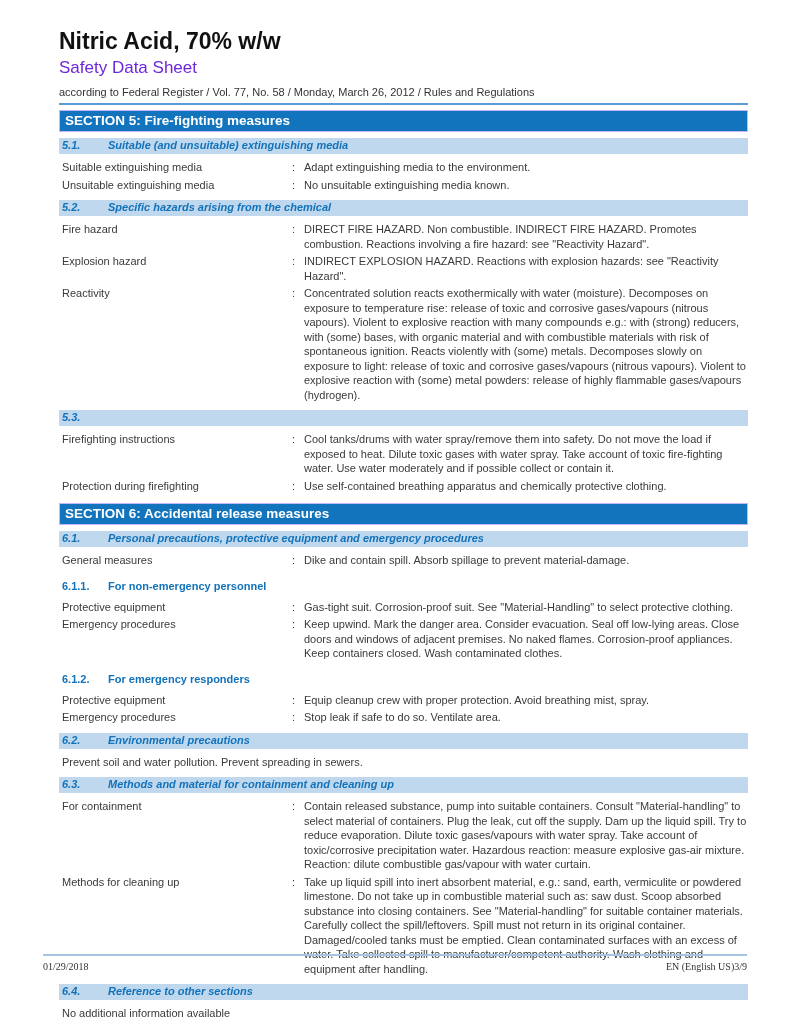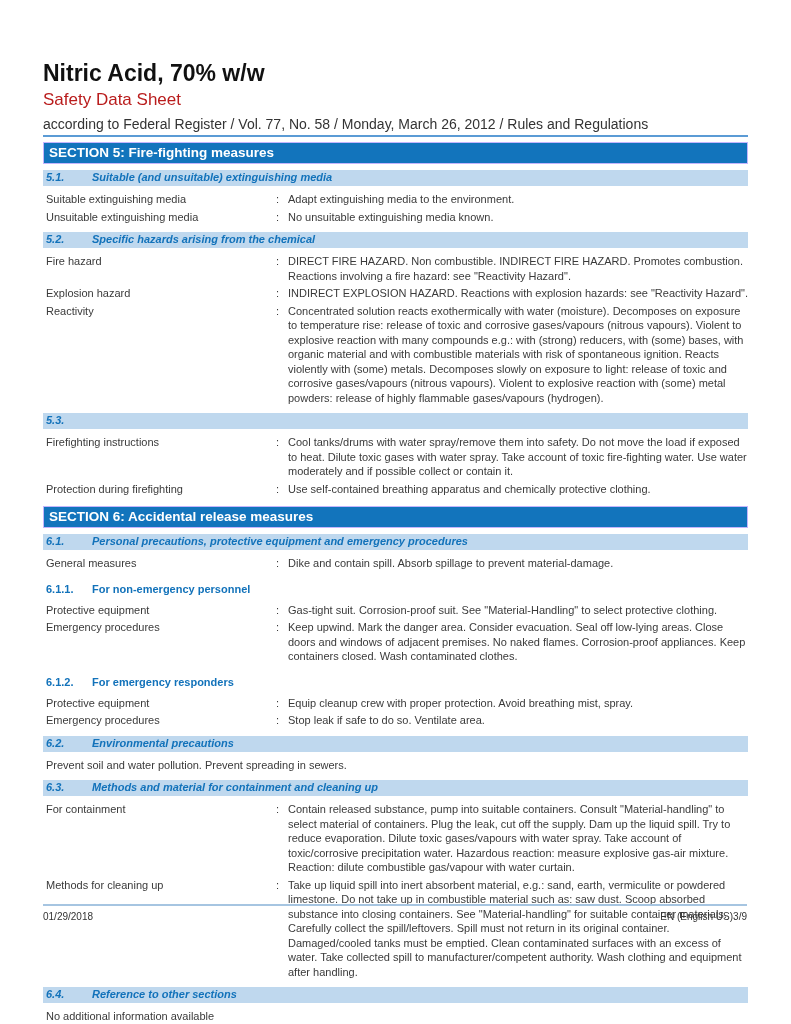--- a/index.html
+++ b/index.html
@@ -4,25 +4,25 @@
 <style>
   * { box-sizing: border-box; margin: 0; padding: 0; }
   html, body { background: #ffffff; }
   body {
     width: 791px; height: 1024px;
     font-family: "Liberation Sans", "DejaVu Sans", sans-serif;
     color: #3a3a3a;
     overflow: hidden;
   }
   .page { position: relative; width: 791px; height: 1024px; background: #fff; }
-  .content { padding: 60px 43px 0 43px; }
+  .content { padding: 28px 43px 0 43px; margin-left: 16px; }
 
   .doc-title { font-size: 23px; line-height: 27px; font-weight: bold; color: #111; }
-  .doc-subtitle { font-size: 17px; line-height: 22px; font-weight: normal; color: #b91c1c; margin-top: 2px; }
-  .reg-line { font-size: 14px; line-height: 12px; color: #333; margin-top: 7px; }
+  .doc-subtitle { font-size: 17px; line-height: 22px; font-weight: normal; color: #6d28d9; margin-top: 2px; }
+  .reg-line { font-size: 11px; line-height: 12px; color: #333; margin-top: 7px; }
   .top-rule { height: 2px; background: #5b9bd5; margin-top: 5px; }
 
   .section-banner {
     margin-top: 5px;
     background: #1274bc;
     border: 1px solid #c4b5fd;
     color: #ffffff;
     font-weight: bold;
     font-size: 13.5px;
     line-height: 17px;
@@ -57,26 +57,27 @@
   .row .colon { width: 12px; flex: none; text-align: left; color: #3a3a3a; }
   .row .value { flex: 1; }
 
   .plain-text { font-size: 11px; line-height: 14.5px; margin: 0 0 3px 3px; }
 
   .group { margin-bottom: 8px; }
   .section6-banner-wrap { margin-top: 10px; }
 
   .footer {
     position: absolute;
-    left: 43px; right: 44px; top: 904px;
+    left: 43px; right: 44px; top: 954px;
     border-top: 2px solid #a6c5e1;
     padding-top: 5px;
     display: flex;
     font-size: 10px;
     color: #333;
+    font-family: Liberation Serif, serif;
   }
   .footer .f-date { width: 230px; flex: none; }
   .footer .f-lang { flex: 1; text-align: right; }
   .footer .f-page { flex: none; }
 </style>
 </head>
 <body>
 
 <div class="page">
   <div class="content">

